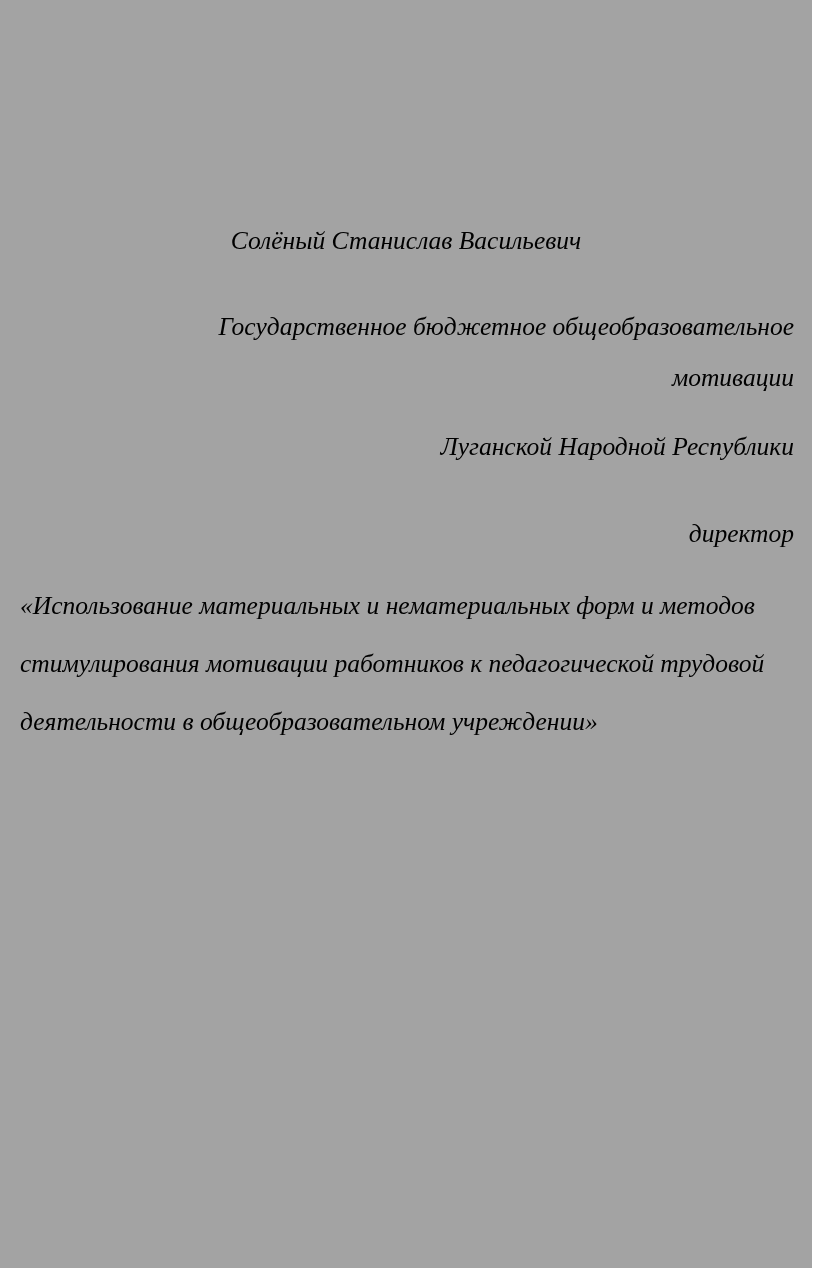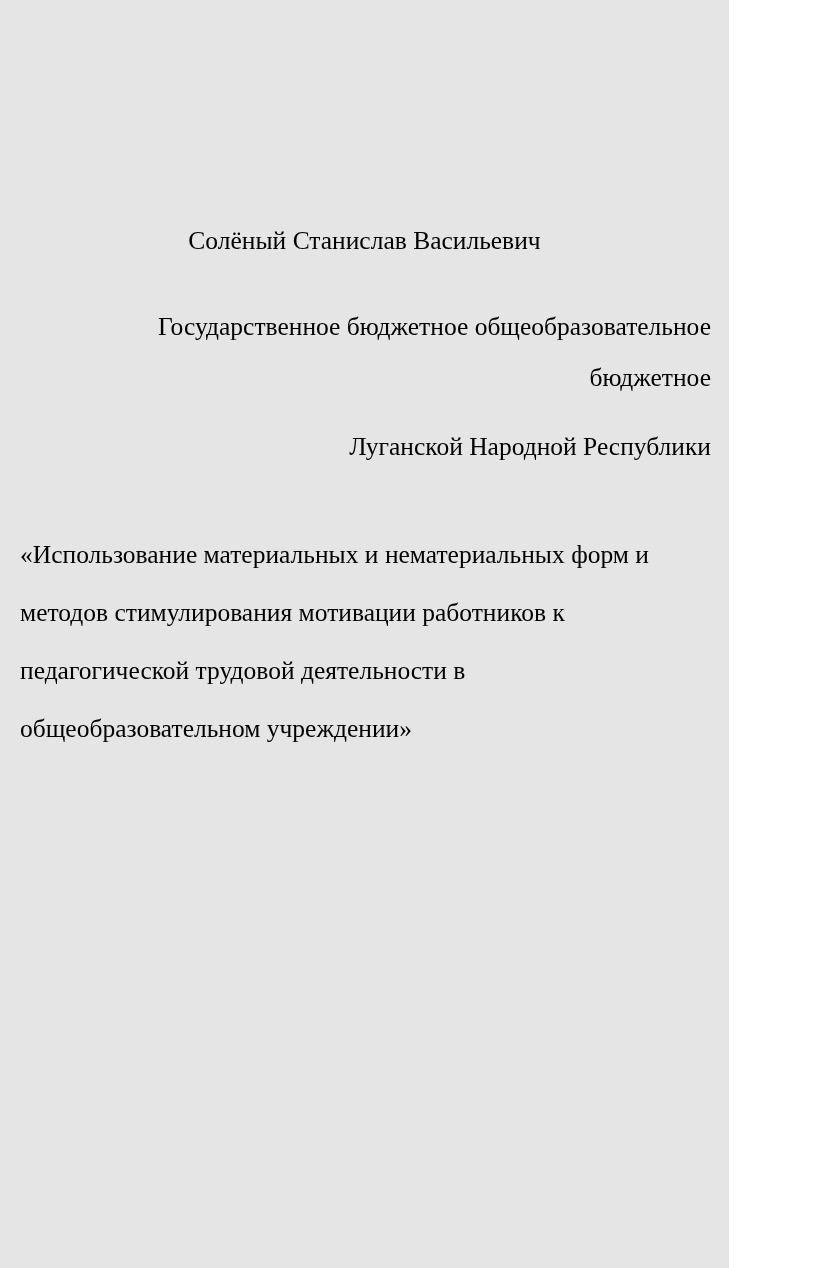--- a/index.html
+++ b/index.html
@@ -5,26 +5,27 @@
   html, body {
     margin: 0;
     padding: 0;
     background: #ffffff;
   }
   body {
     font-family: "Liberation Serif", serif;
     color: #000000;
   }
   .page {
-    width: 729px;
+    width: 812px;
     height: 1268px;
     position: relative;
-    background: #e5e5e5;
+    background: #a3a3a3;
     box-sizing: border-box;
     overflow: hidden;
+    font-style: italic;
   }
   .content {
     position: absolute;
     left: 0;
     right: 0;
     top: 228px;
     padding: 0 18px;
     box-sizing: border-box;
   }
   .title-line {
@@ -64,34 +65,37 @@
   <div class="content">
 
     <div class="block">
       <p class="title-line">Солёный Станислав Васильевич</p>
     </div>
 
     <div class="gap-1"></div>
 
     <div class="block">
       <p class="para">Государственное бюджетное общеобразовательное</p>
-      <p class="para">бюджетное</p>
+      <p class="para">мотивации</p>
     </div>
 
     <div class="gap-2"></div>
 
     <div class="block">
       <p class="para">Луганской Народной Республики</p>
     </div>
 
     <div class="gap-2"></div>
 
 
     <div class="gap-2"></div>
 
+    <div class="block">
+      <p class="para">директор</p>
+    </div>
 
     <div class="gap-2"></div>
 
     <div class="block">
       <p class="para-wide justify-last">«Использование материальных и нематериальных форм и методов стимулирования мотивации работников к педагогической трудовой деятельности в общеобразовательном учреждении»</p>
     </div>
 
   </div>
 </div>
 

